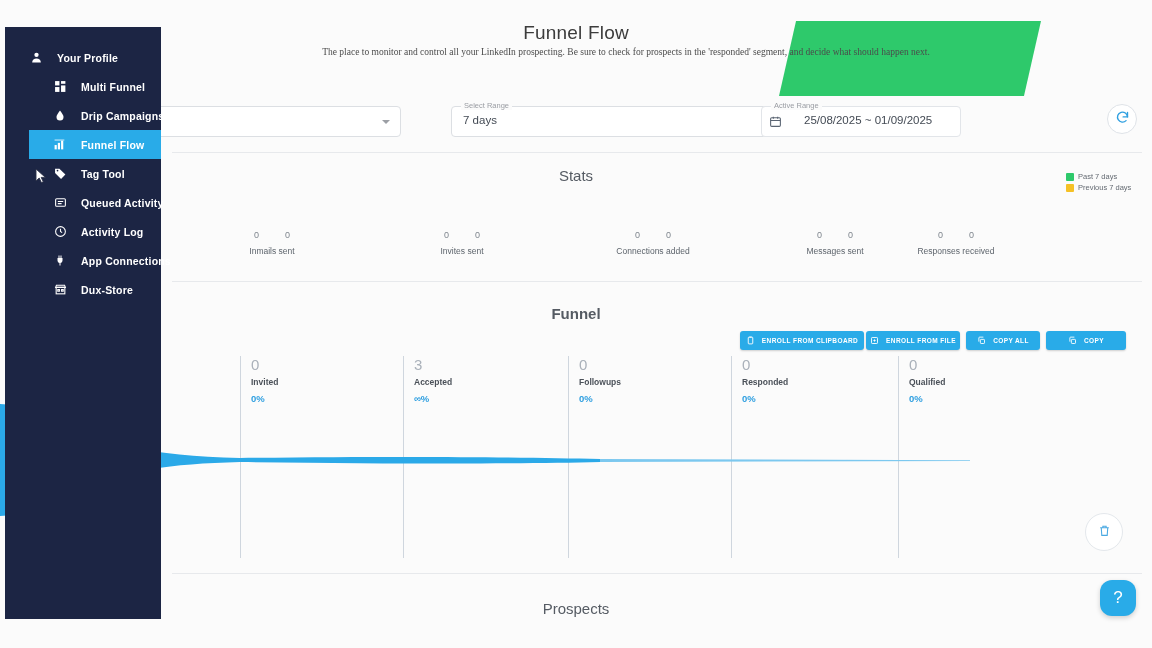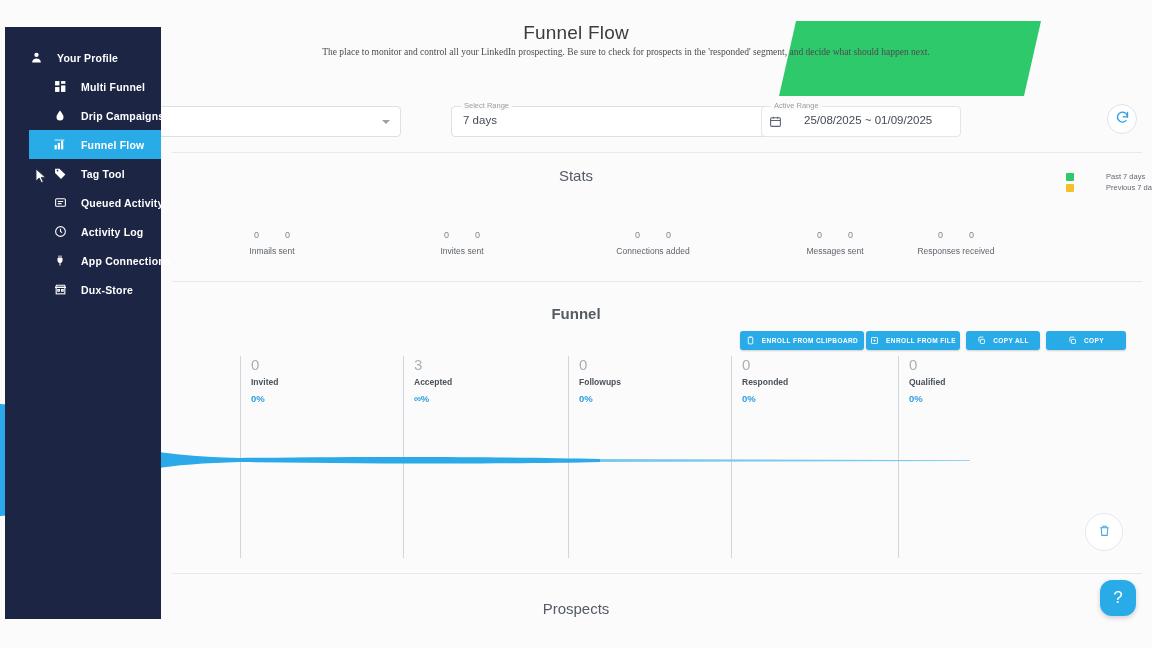--- a/index.html
+++ b/index.html
@@ -109,21 +109,21 @@
     position: absolute; left: 172px; right: 10px; height: 1px; background: #e7e9ec;
   }
   .section-title {
     position: absolute; left: 0; right: 0; text-align: center;
     font-size: 15px; color: #555b63;
   }
 
   .legend-box { position: absolute; left: 1066px; top: 172px; z-index: 6; }
   .legend-row { display: flex; align-items: center; margin-bottom: 2px; }
   .legend-sw { width: 8px; height: 8px; margin-right: 4px; border-radius: 1px; }
-  .legend-txt { font-size: 7.5px; color: #646a72; white-space: nowrap; margin-left: 28px; }
+  .legend-txt { font-size: 7.5px; color: #646a72; white-space: nowrap; }
 
   
   .stats-row { position: absolute; left: 176px; top: 230px; width: 960px; height: 42px; }
   .stat {
     position: absolute; width: 192px; text-align: center;
   }
   .stat .nums { display: flex; justify-content: center; gap: 26px; }
   .stat .nums span { font-size: 9px; color: #7e858d; }
   .stat .cap { font-size: 8.5px; color: #5d646c; margin-top: 6px; }
 

